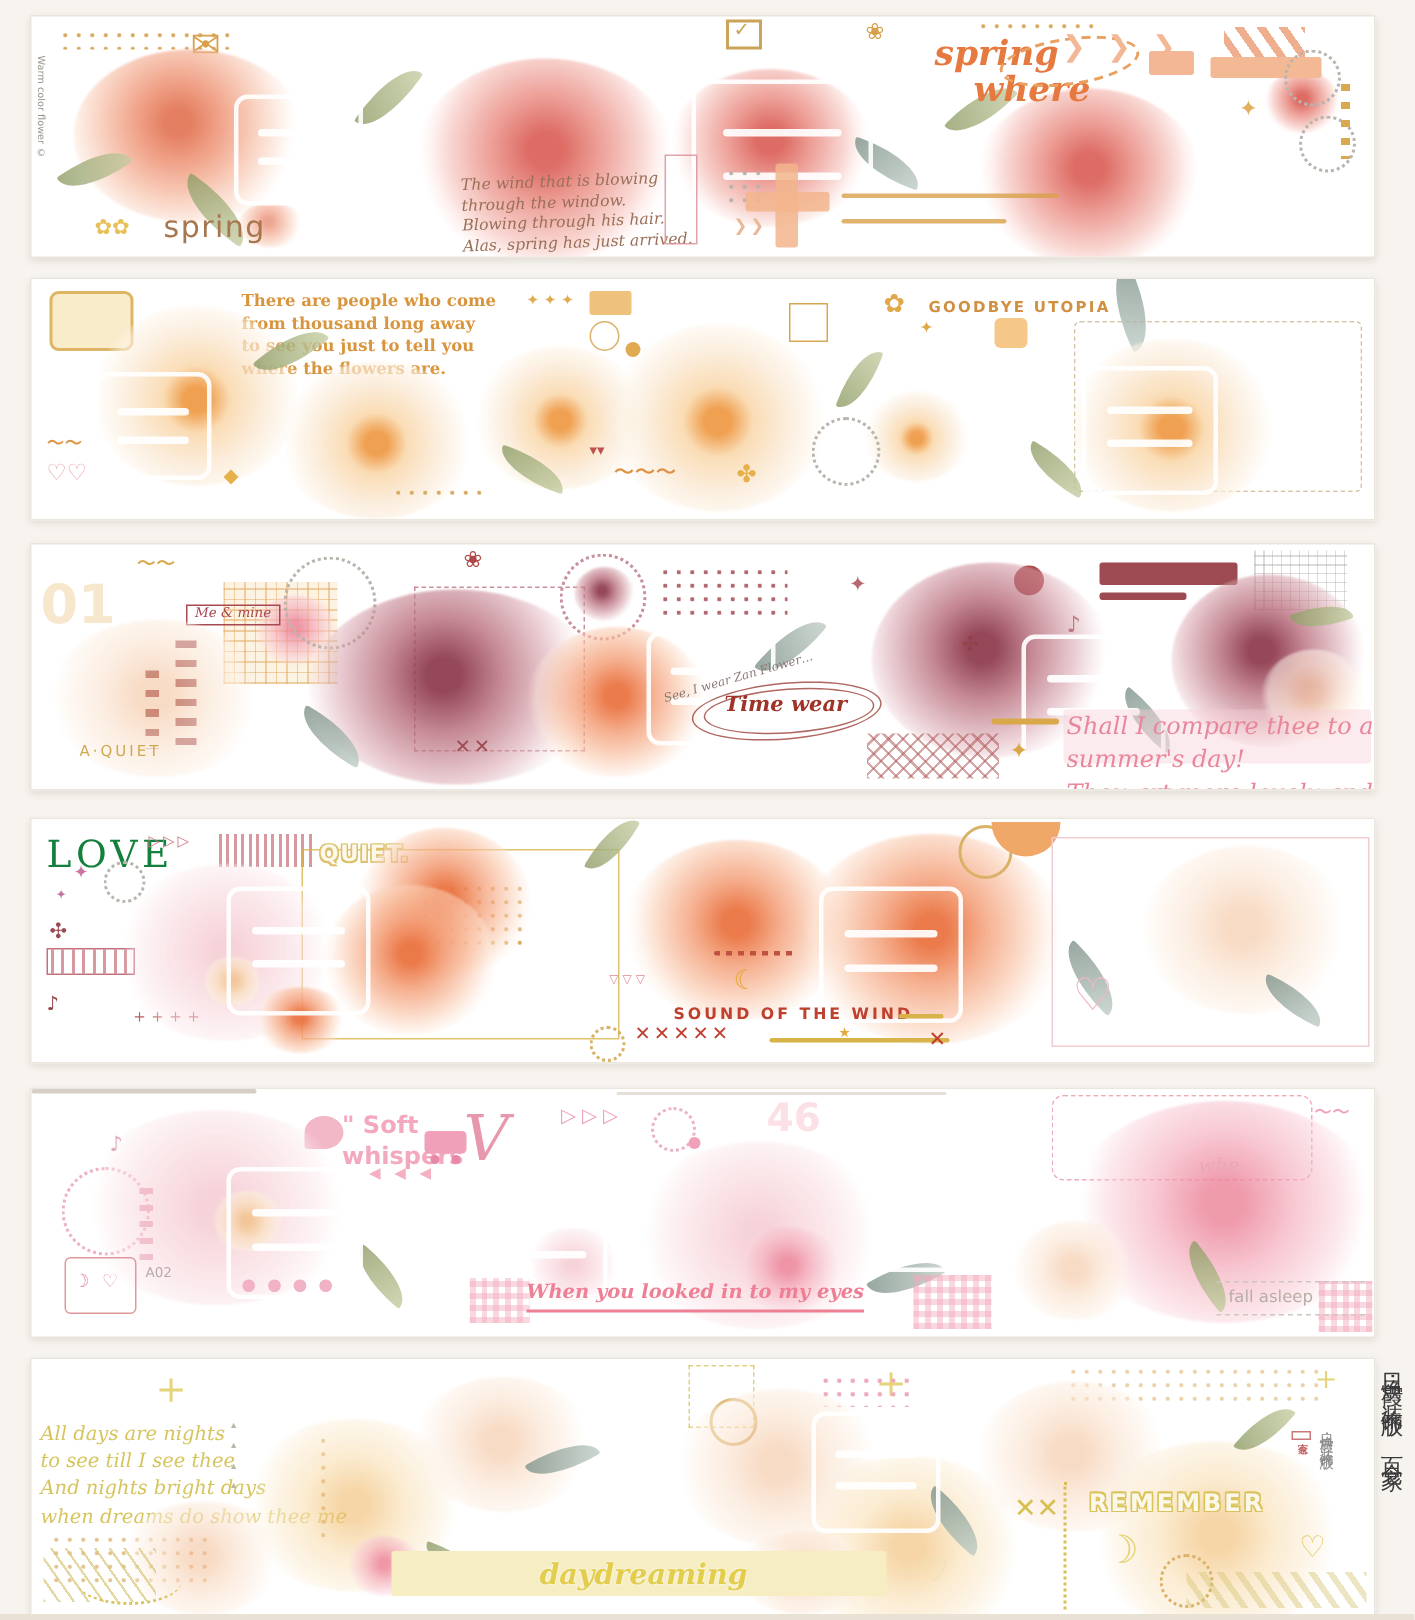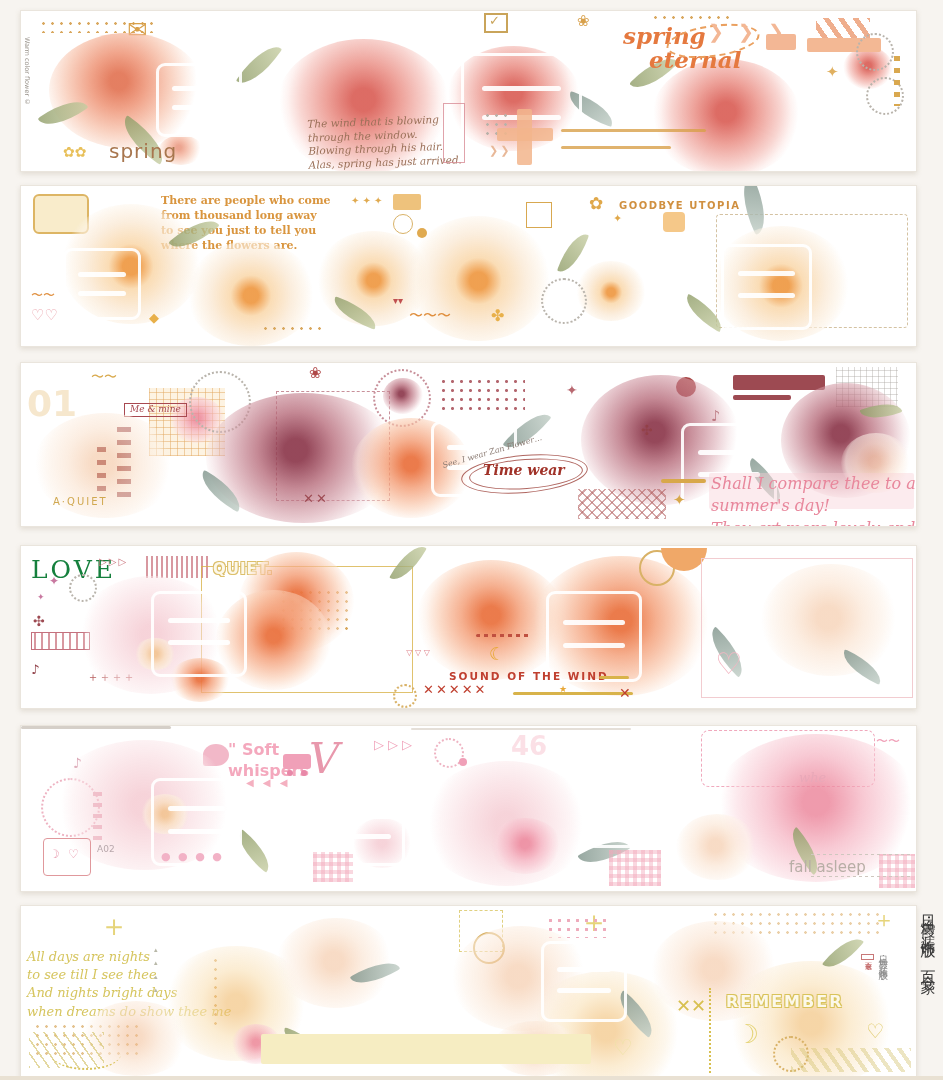--- a/index.html
+++ b/index.html
@@ -85,21 +85,21 @@
     <i class="wm" style="left:135px;top:52px;width:80px;height:68px">
         <b style="top:30%"></b>
         <b style="top:58%"></b>
       </i>
     <i class="wm" style="left:440px;top:42px;width:115px;height:108px">
         <b style="top:28%"></b>
         <b style="top:55%"></b>
       </i>
 
     <span class="t scr" style="left:602px;top:10px;font-size:23px;font-weight:bold;color:#e5793f">spring</span>
-    <span class="t scr" style="left:628px;top:34px;font-size:23px;font-weight:bold;color:#e5793f">eternal</span>
+    <span class="t scr" style="left:628px;top:34px;font-size:23px;font-weight:bold;color:#e5793f">where</span>
     <i class="dc" style="left:645px;top:14px;width:90px;height:28px;border-style:dashed;border-color:#eaa05f;transform:rotate(-8deg)"></i>
     <span class="t sans" style="left:687px;top:8px;font-size:19px;color:#f3b795;letter-spacing:4px">❯ ❯ ❯</span>
     <i class="bar" style="left:745px;top:23px;width:30px;height:16px;background:#f3b795"></i>
     <i class="stripes" style="left:795px;top:7px;width:54px;height:32px"></i>
     <i class="bar" style="left:786px;top:27px;width:74px;height:14px;background:#f3b894"></i>
     <i class="dc" style="left:835px;top:22px;width:34px;height:34px"></i>
     <i class="dc" style="left:845px;top:66px;width:34px;height:34px"></i>
     <span class="t sans" style="left:805px;top:52px;font-size:15px;color:#e0b060">✦</span>
     <i class="morse gold" style="left:873px;top:45px;width:6px;height:50px"></i>
 
@@ -321,25 +321,26 @@
         <b style="top:60%"></b>
       </i>
 
     <i class="sq" style="left:22px;top:112px;width:46px;height:36px;border:1px solid #e0989c;border-radius:4px">
       <span class="t sans" style="left:5px;top:8px;font-size:12px;color:#e898ac">☽</span>
       <span class="t sans" style="left:24px;top:8px;font-size:12px;color:#e898ac">♡</span>
     </i>
     <span class="t sans" style="left:76px;top:118px;font-size:9px;color:#b8a8ac">A02</span>
     <span class="t sans" style="left:140px;top:124px;font-size:11px;color:#f2b2c6;letter-spacing:2px">● ● ● ●</span>
     <i class="gingham" style="left:292px;top:126px;width:40px;height:30px"></i>
+    <span class="t scr" style="left:330px;top:128px;font-size:13px;font-weight:bold;color:#ee7f95;border-bottom:2px solid #ee7f95;padding-bottom:2px">When you looked in to my eyes</span>
     <i class="gingham" style="left:588px;top:124px;width:52px;height:36px"></i>
     <i class="gingham" style="left:858px;top:128px;width:36px;height:34px"></i>
     <span class="t scr" style="left:778px;top:44px;font-size:13px;color:#e8a8b8">whe</span>
     <i class="hair" style="left:790px;top:128px;width:100px"></i>
-    <span class="t sans" style="left:768px;top:132px;font-size:15px;color:#b8aea6">fall asleep</span>
+    <span class="t sans" style="left:798px;top:132px;font-size:11px;color:#b8aea6">fall asleep</span>
     <i class="hair" style="left:790px;top:150px;width:100px"></i>
   </div>
 
   <div class="strip" style="top:905px;height:172px">
     <span class="t sans" style="left:78px;top:0;font-size:30px;font-weight:100;color:#e6d47a">＋</span>
     <span class="t sans" style="left:558px;top:-4px;font-size:30px;font-weight:100;color:#e6d47a">＋</span>
     <span class="t sans" style="left:852px;top:0;font-size:22px;font-weight:100;color:#e6d47a">＋</span>
     <span class="t scr" style="left:6px;top:42px;font-size:13px;color:#d6c55e;line-height:1.4">All days are nights
 to see till I see thee
 And nights bright days
@@ -381,20 +382,21 @@
     <span class="t sans" style="left:845px;top:112px;font-size:20px;color:#e0cc70">♡</span>
     <i class="goldstripes" style="left:770px;top:142px;width:120px;height:24px"></i>
 
     <span class="t vtx sans" style="left:856px;top:42px;height:104px;font-size:9.5px;color:#8a8a8a;letter-spacing:2px">日焕霞·装饰版</span>
     <span class="t vtx sans" style="left:840px;top:48px;font-size:7px;color:#c06060;border:1px solid #c87878;padding:2px 1px">百仓家</span>
 
     <i class="sq" style="left:8px;top:126px;width:75px;height:36px;background:repeating-linear-gradient(55deg,rgba(216,200,122,.7) 0 1.5px,transparent 1.5px 8px)"></i>
     <i class="sq" style="left:30px;top:132px;width:70px;height:30px;border-bottom:2px dotted #d9c35a;border-radius:50%"></i>
 
     <i class="bar" style="left:240px;top:128px;width:330px;height:30px;background:#f6edc2"></i>
+    <span class="t scr" style="left:293px;top:132px;width:230px;text-align:center;font-size:19px;font-weight:bold;color:#e3cd4d;text-shadow:0 0 2px #fff">daydreaming</span>
     <span class="t sans" style="left:592px;top:128px;font-size:22px;color:#efe2a8">♡</span>
   </div>
 
   <div class="sideTitle">
     <span>日焕霞·装饰版</span>
     <span style="margin-top:14px;display:inline-block">百仓家</span>
   </div>
 
   <i class="footer-edge"></i>
 </div>

